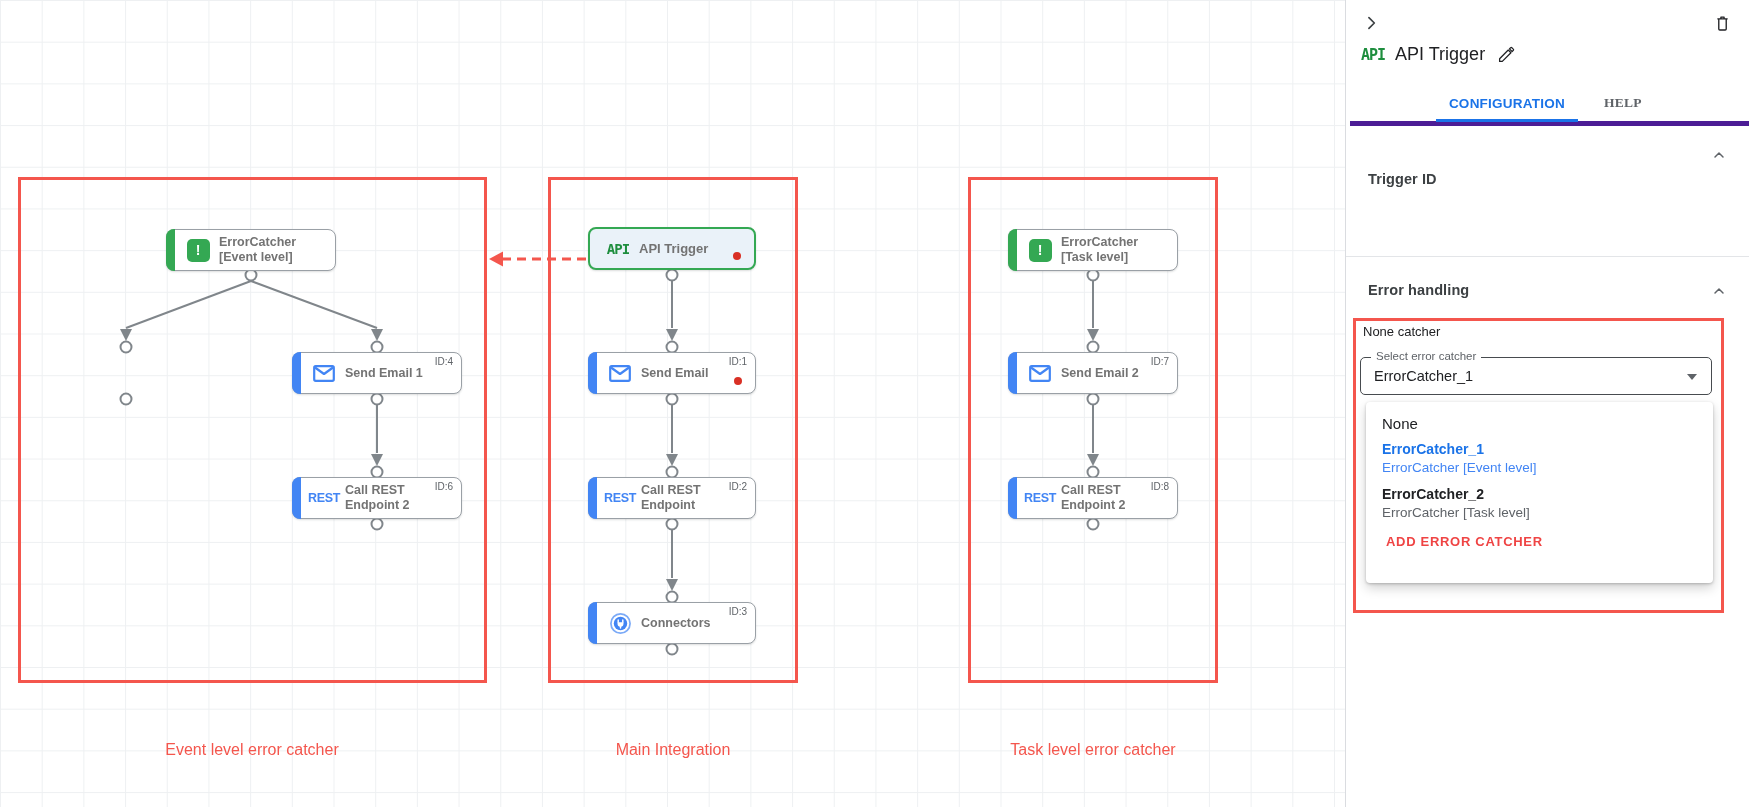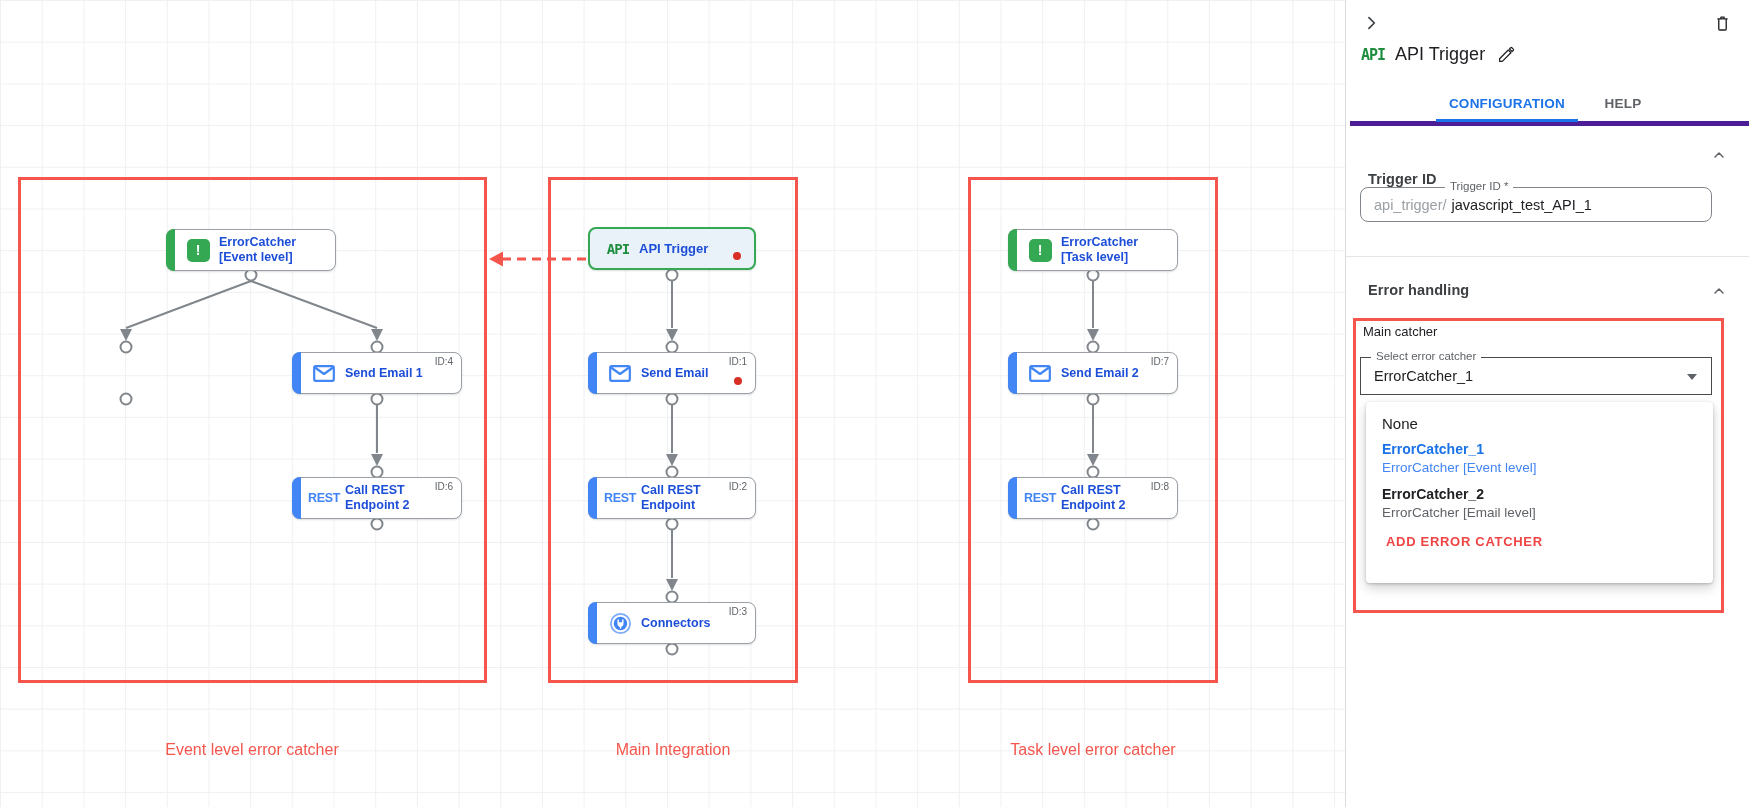--- a/index.html
+++ b/index.html
@@ -17,21 +17,21 @@
   svg.edges{position:absolute;left:0;top:0;z-index:4;}
 
   
   .node{position:absolute;width:170px;height:42px;background:#fff;border:1px solid #9AA0A6;
     border-radius:8px;display:flex;align-items:center;z-index:5;
     box-shadow:0 1px 2px rgba(60,64,67,.18);cursor:pointer;}
   .stripe{position:absolute;left:-1px;top:-1px;bottom:-1px;width:9px;border-radius:8px 0 0 8px;}
   .stripe.blue{background:#4285F4;}
   .stripe.green{background:#34A853;}
   .nicon{flex:none;margin-left:17px;width:28px;display:flex;align-items:center;justify-content:center;}
-  .nlabel{margin-left:7px;font-size:12.5px;font-weight:700;color:#1d4ed8;line-height:1.18;white-space:nowrap;}
+  .nlabel{margin-left:7px;font-size:12.5px;font-weight:700;color:#737373;line-height:1.18;white-space:nowrap;}
   .nid{position:absolute;top:3px;right:8px;font-size:10px;color:#5f6368;font-weight:400;}
   .ndot{position:absolute;right:13px;bottom:8px;width:8px;height:8px;border-radius:50%;background:#D93025;}
   .err-ic{width:23px;height:23px;background:#34A853;border-radius:5px;color:#fff;font-weight:700;
     font-size:14px;display:flex;align-items:center;justify-content:center;}
   .rest-ic{color:#4285F4;font-weight:700;font-size:12.5px;letter-spacing:-.3px;}
   .node.api{width:168px;height:43px;border:2px solid #34A853;background:#EAF2F9;}
   .api-logo{font-family:"DejaVu Sans Mono","Liberation Mono",monospace;font-weight:700;
     font-size:14px;color:#1E8E3E;letter-spacing:-1px;}
 
   
@@ -43,34 +43,34 @@
   .panel-logo{font-family:"DejaVu Sans Mono","Liberation Mono",monospace;font-weight:700;
     font-size:15px;color:#1E8E3E;letter-spacing:-1px;}
   .panel-title{margin-left:10px;font-size:18px;color:#202124;}
   .pencil{margin-left:12px;cursor:pointer;display:flex;align-items:center;}
   .tabs{position:absolute;left:4px;top:85px;width:404px;height:41px;border-bottom:5px solid #4c1d95;
     display:flex;justify-content:center;}
   .tab{height:100%;display:flex;align-items:center;justify-content:center;font-size:13.5px;
     font-weight:700;letter-spacing:.25px;cursor:pointer;position:relative;}
   .tab.active{color:#1A73E8;width:142px;}
   .tab.active::after{content:"";position:absolute;left:0;right:0;bottom:-1px;height:3px;background:#1A73E8;}
-  .tab.idle{color:#5f6368;width:90px;}
+  .tab.idle{color:#5f6368;width:90px;font-family:Liberation Serif, serif;}
   .sec-head{position:absolute;left:22px;font-size:14.5px;font-weight:700;color:#3c4043;letter-spacing:.1px;}
   .sec-chev{position:absolute;right:22px;cursor:pointer;display:flex;}
   .mfield{position:absolute;left:14px;width:352px;background:#fff;border:1px solid #80868B;
     display:flex;align-items:center;cursor:text;}
   .mfield .legend{position:absolute;top:-8px;background:#fff;padding:0 5px;font-size:11.5px;
     color:#5f6368;white-space:nowrap;}
   .fld-prefix{color:#9AA0A6;font-size:14.5px;}
   .fld-value{color:#202124;font-size:14.5px;margin-left:5px;}
   .divider{position:absolute;left:0;width:404px;height:1px;background:#e3e5e8;}
   .red-rect{position:absolute;left:7px;top:318px;width:371px;height:295px;border:3px solid #F4564D;
     z-index:60;pointer-events:none;}
   .ec-label{position:absolute;left:17px;top:324px;font-size:13px;color:#202124;}
-  .select{border-radius:0;border:1px solid #474b4f;height:38px;}
+  .select{border-radius:5px;border:1px solid #474b4f;height:38px;}
   .select .sval{margin-left:13px;font-size:14.5px;color:#202124;}
   .caret{position:absolute;right:14px;top:16px;width:0;height:0;border-left:5px solid transparent;
     border-right:5px solid transparent;border-top:6px solid #5f6368;}
   .menu{position:absolute;left:20px;top:402px;width:347px;height:181px;background:#fff;border-radius:4px;
     box-shadow:0 1px 3px rgba(0,0,0,.22),0 5px 12px rgba(0,0,0,.18);z-index:50;
     padding:13px 0 0 16px;}
   .mi-none{font-size:15px;color:#202124;margin-bottom:9px;cursor:pointer;}
   .mi-group{margin-bottom:11px;cursor:pointer;}
   .mi-name{font-size:14px;font-weight:700;}
   .mi-desc{font-size:13.5px;margin-top:3px;}
@@ -293,50 +293,45 @@
     <div class="tab idle">HELP</div>
   </div>
 
   <div class="sec-head" style="top:146px;margin-top:25px;">Trigger ID</div>
   <div class="sec-chev" style="top:147px;">
     <svg width="16" height="16" viewBox="0 0 24 24">
         <path d="M6 15l6-6 6 6" fill="none" stroke="#5f6368" stroke-width="2.2" stroke-linecap="round" stroke-linejoin="round"></path>
       </svg>
   </div>
 
-  <div class="mfield" style="top:187px;height:35px;border-radius:8px;">
-    <span class="legend" style="left:84px;">Trigger ID *</span>
-    <span class="fld-prefix" style="margin-left:13px;">api_trigger/</span>
-    <span class="fld-value">javascript_test_API_1</span>
-  </div>
 
   <div class="divider" style="top:256px;"></div>
 
   <div class="sec-head" style="top:282px;">Error handling</div>
   <div class="sec-chev" style="top:283px;">
     <svg width="16" height="16" viewBox="0 0 24 24">
         <path d="M6 15l6-6 6 6" fill="none" stroke="#5f6368" stroke-width="2.2" stroke-linecap="round" stroke-linejoin="round"></path>
       </svg>
   </div>
 
   <div class="red-rect"></div>
 
-  <div class="ec-label">Main catcher</div>
+  <div class="ec-label">None catcher</div>
 
   <div class="mfield select" style="top:357px;">
     <span class="legend" style="left:10px;">Select error catcher</span>
     <span class="sval">ErrorCatcher_1</span>
     <span class="caret"></span>
   </div>
 
   <div class="menu">
     <div class="mi-none">None</div>
     <div class="mi-group">
       <div class="mi-name blue1">ErrorCatcher_1</div>
       <div class="mi-desc blue2">ErrorCatcher [Event level]</div>
     </div>
     <div class="mi-group">
       <div class="mi-name dark">ErrorCatcher_2</div>
-      <div class="mi-desc gray">ErrorCatcher [Email level]</div>
+      <div class="mi-desc gray">ErrorCatcher [Task level]</div>
     </div>
     <div class="mi-add">ADD ERROR CATCHER</div>
   </div>
 </div>
 
 </body></html>

